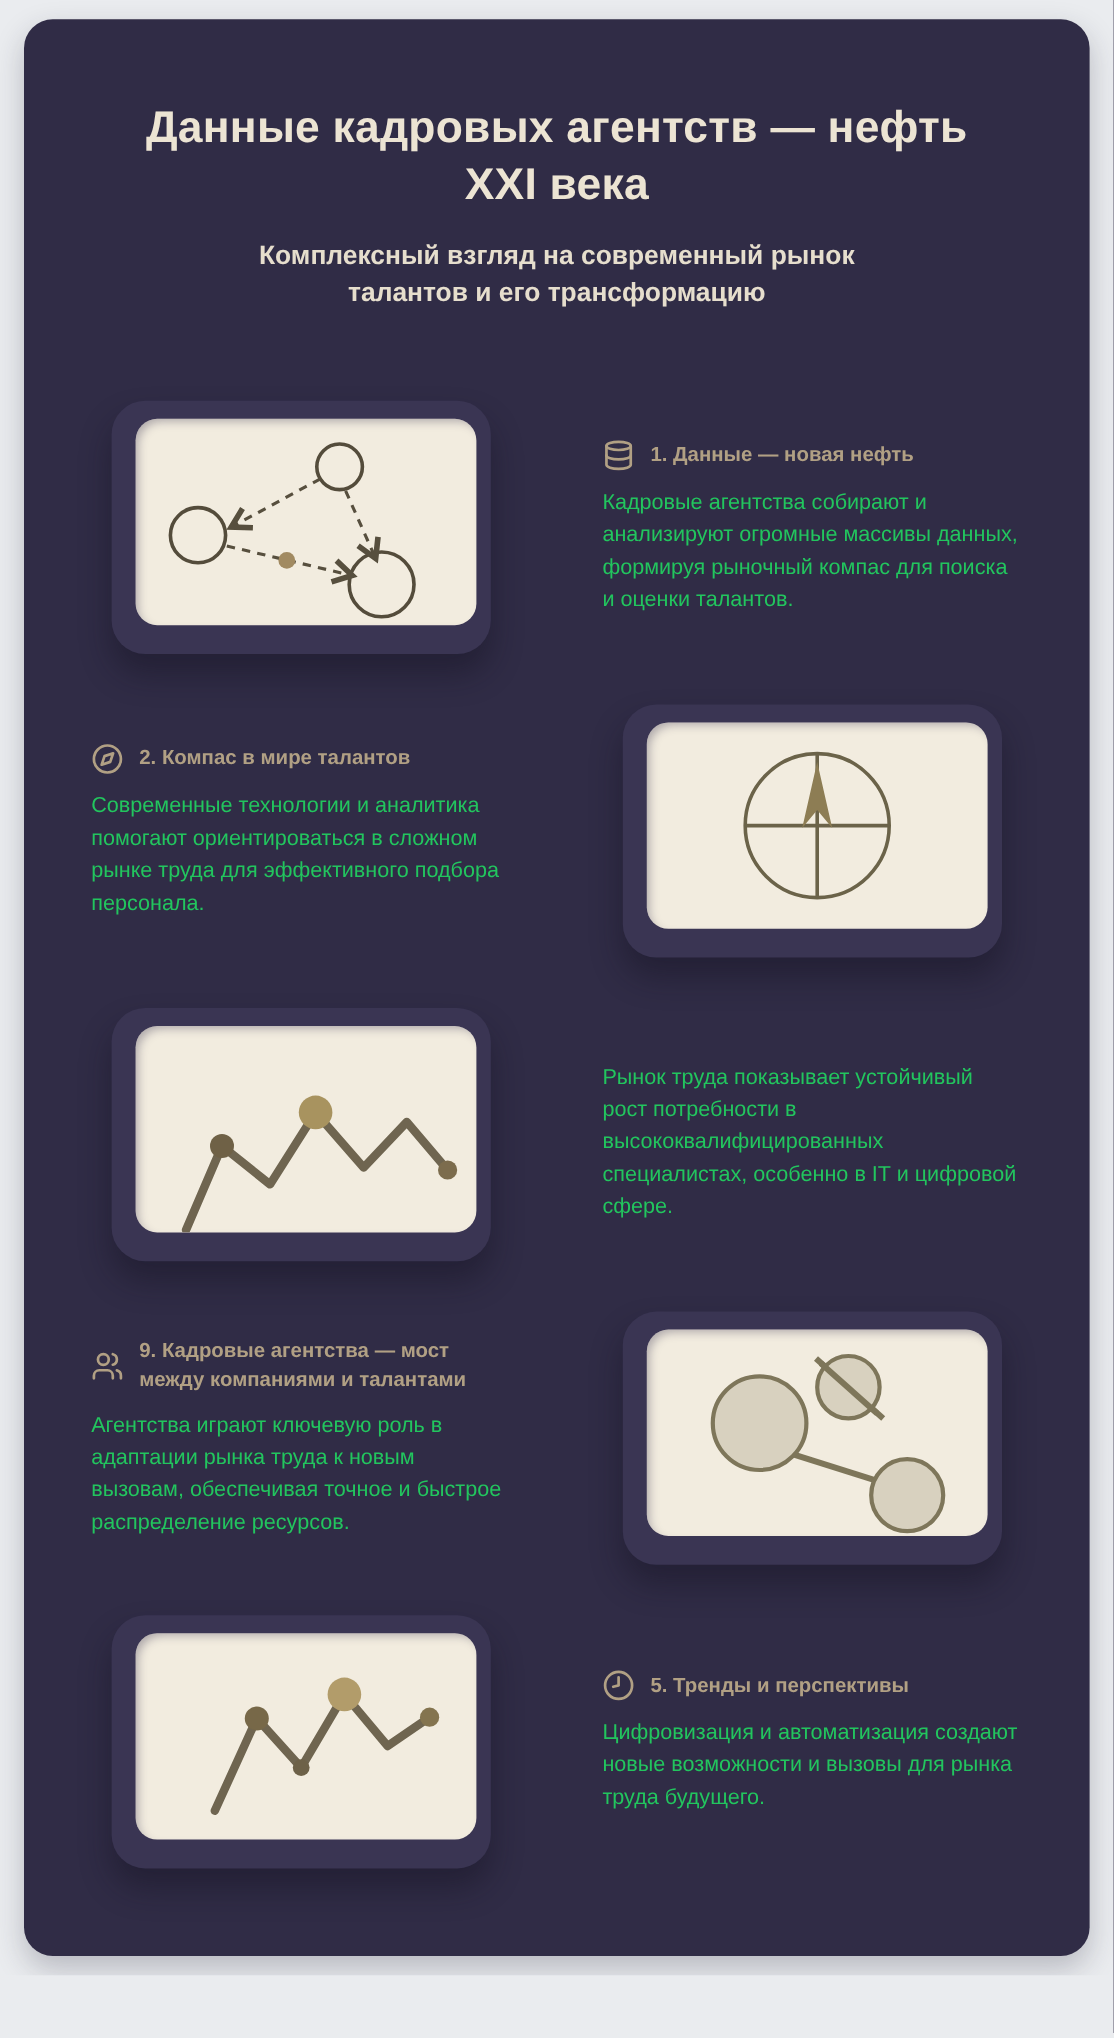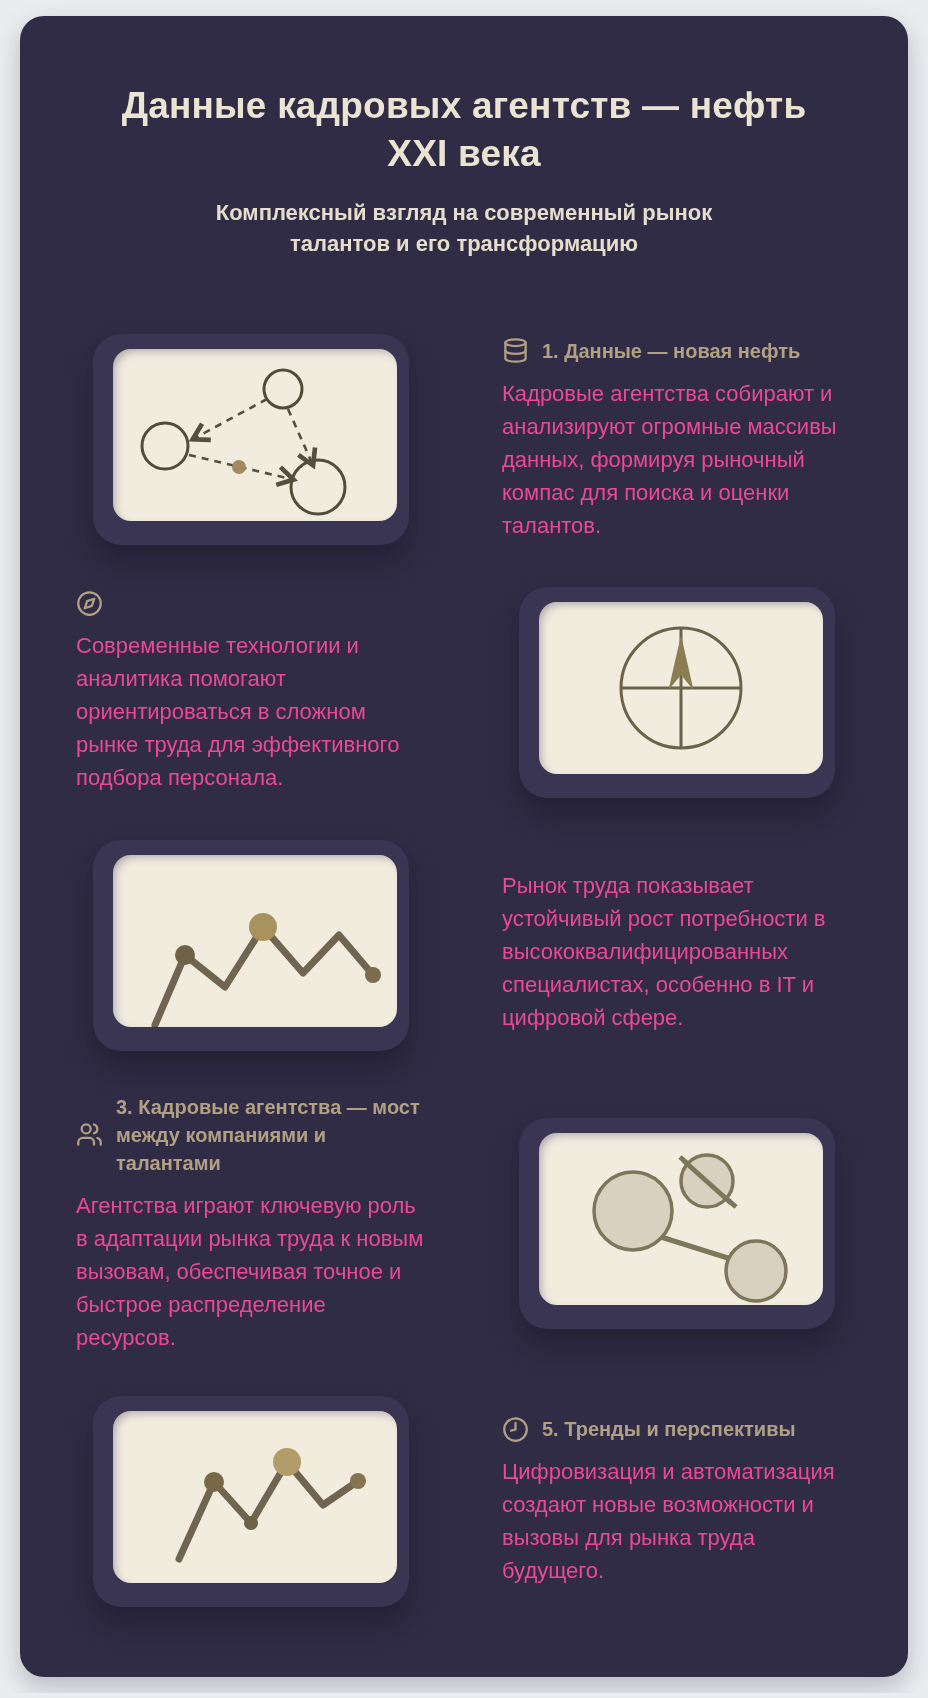--- a/index.html
+++ b/index.html
@@ -56,28 +56,28 @@
     height:172px;
     overflow:hidden;
     box-shadow:inset 4px 4px 8px -2px rgba(62,57,84,.38);
   }
   .fig svg { display:block; width:100%; height:100%; }
   
   .sec-heading {
     display:flex; align-items:center; gap:13px;
     margin:0;
     color:#b1a084;
-    font-size:20px; font-weight:700; line-height:1.4;
+    font-size:17px; font-weight:700; line-height:1.4;
   }
   .sec-icon { flex:0 0 auto; display:inline-flex; color:#b1a084; }
   .sec-icon svg { width:27px; height:27px; }
   .sec-body {
     margin:12px 0 0;
-    color:#ec4899;
-    font-size:22px; line-height:1.5; font-weight:400;
+    color:#22c55e;
+    font-size:18px; line-height:1.5; font-weight:400;
   }
   .s1 .sec-title, .s2 .sec-title, .s5 .sec-title { white-space:nowrap; }
   
   .s3 .sec-heading { height:36px; overflow:visible; }
   .s3 .sec-title { display:block; max-width:278px; }
   .s4 .sec-title { display:block; max-width:312px; }
 </style>
 </head>
 <body>
 
@@ -131,20 +131,21 @@
 
       <section class="row s2">
         <div class="text">
           <h2 class="sec-heading">
             <span class="sec-icon">
               <svg viewBox="0 0 24 24" fill="none" stroke="currentColor" stroke-width="2" stroke-linecap="round" stroke-linejoin="round">
                 <circle cx="12" cy="12" r="10"></circle>
                 <polygon points="16.24 7.76 14.12 14.12 7.76 16.24 9.88 9.88"></polygon>
               </svg>
             </span>
+            <span class="sec-title">2. Компас в мире талантов</span>
           </h2>
           <p class="sec-body">Современные технологии и аналитика помогают ориентироваться в сложном рынке труда для эффективного подбора персонала.</p>
         </div>
         <figure class="fig-frame">
           <div class="fig">
             <svg viewBox="0 0 280 172">
               <g fill="none" stroke="#6b6349" stroke-width="3">
                 <circle cx="140" cy="86" r="60"></circle>
                 <line x1="80" y1="86" x2="200" y2="86"></line>
                 <line x1="140" y1="26" x2="140" y2="146"></line>
@@ -175,21 +176,21 @@
         <div class="text">
           <h2 class="sec-heading">
             <span class="sec-icon">
               <svg viewBox="0 0 24 24" fill="none" stroke="currentColor" stroke-width="2" stroke-linecap="round" stroke-linejoin="round">
                 <path d="M16 21v-2a4 4 0 0 0-4-4H6a4 4 0 0 0-4 4v2"></path>
                 <circle cx="9" cy="7" r="4"></circle>
                 <path d="M22 21v-2a4 4 0 0 0-3-3.87"></path>
                 <path d="M16 3.13a4 4 0 0 1 0 7.75"></path>
               </svg>
             </span>
-            <span class="sec-title">3. Кадровые агентства — мост между компаниями и талантами</span>
+            <span class="sec-title">9. Кадровые агентства — мост между компаниями и талантами</span>
           </h2>
           <p class="sec-body">Агентства играют ключевую роль в адаптации рынка труда к новым вызовам, обеспечивая точное и быстрое распределение ресурсов.</p>
         </div>
         <figure class="fig-frame">
           <div class="fig">
             <svg viewBox="0 0 280 172">
               <g stroke="#7e765a">
                 <line x1="120" y1="104" x2="190" y2="126" stroke-width="5"></line>
                 <line x1="139" y1="24" x2="195" y2="74" stroke-width="5"></line>
                 <circle cx="92" cy="78" r="39" fill="#d8d1bf" stroke-width="3.5"></circle>

